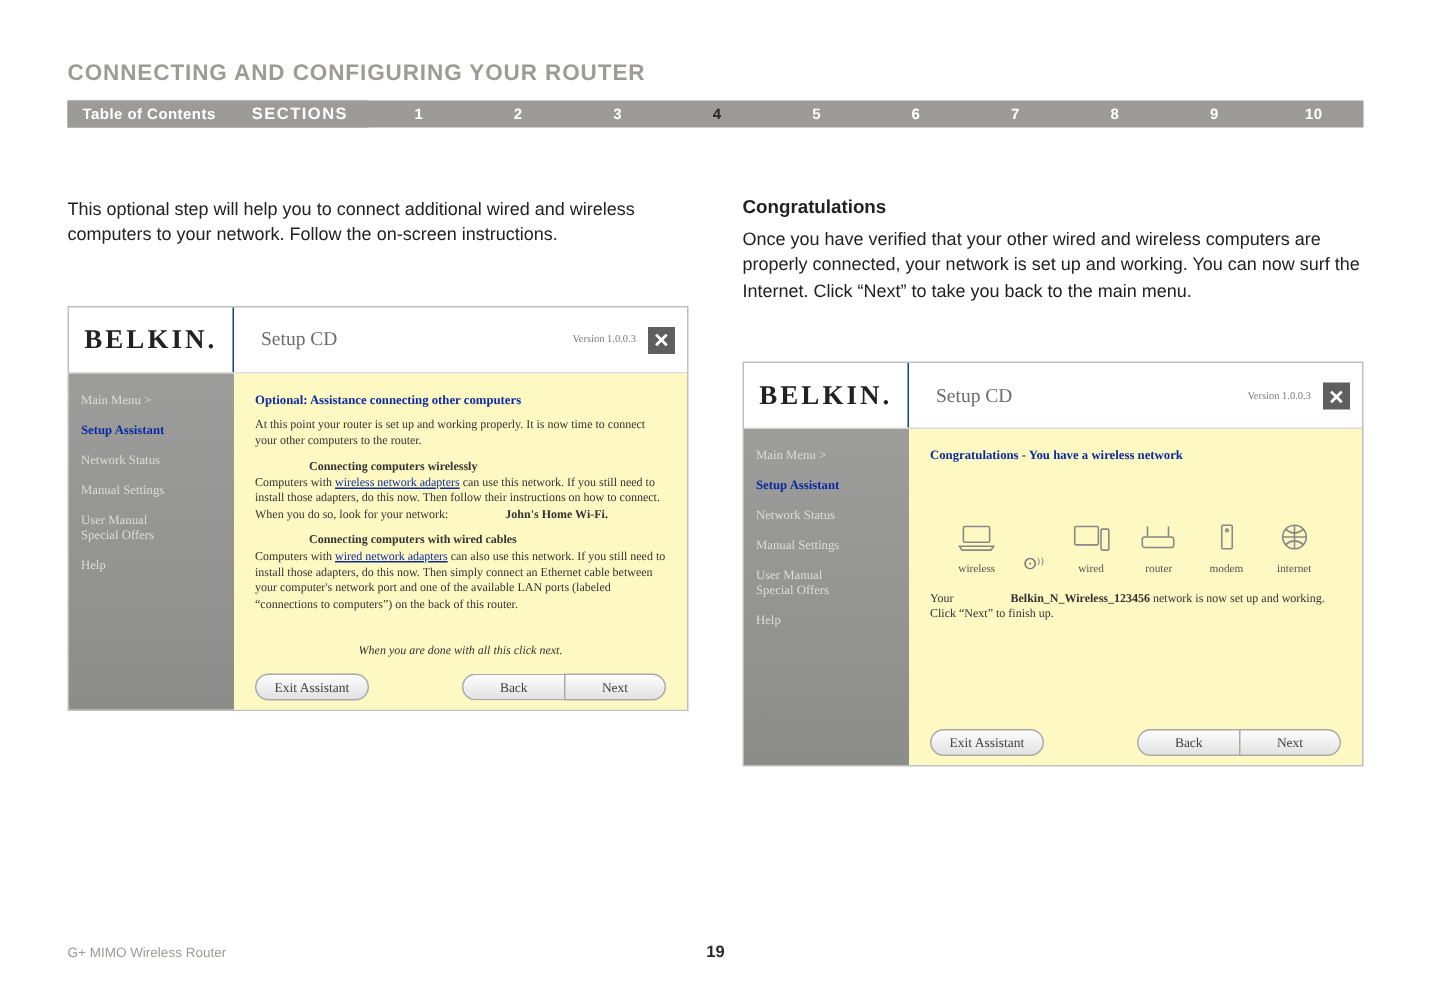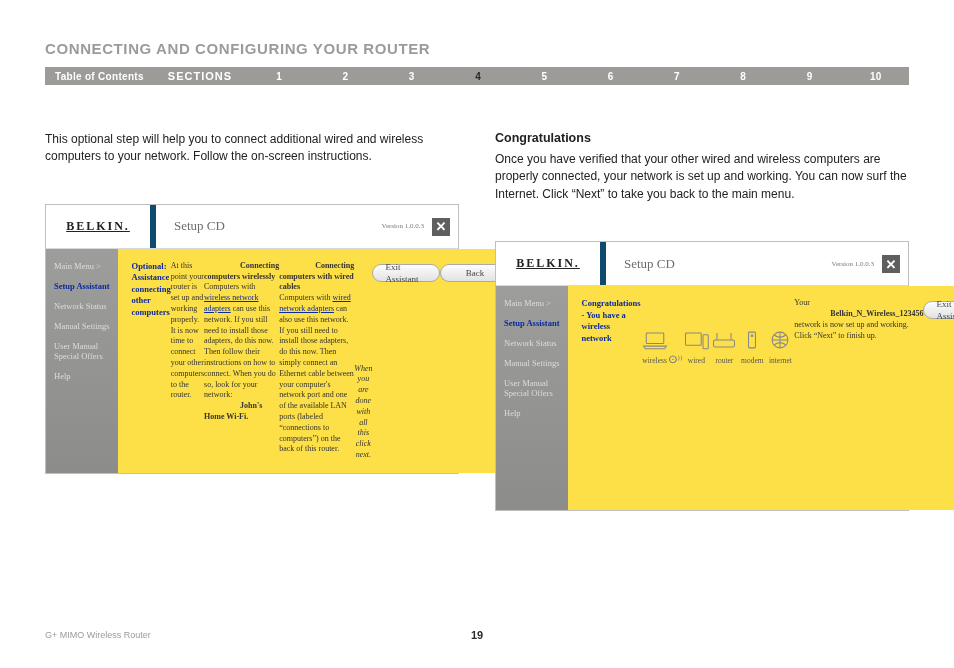--- a/index.html
+++ b/index.html
@@ -98,23 +98,22 @@
     display:flex;
     align-items:stretch;
     border-bottom:1px solid #d9d9d7;
   }
   .app-header .brand{
     width:110px;
     display:flex;align-items:center;justify-content:center;
     font-family:"Times New Roman",serif;
     font-weight:bold;
     letter-spacing:2px;
-    font-size:12px;
-    border-right:6px solid #0c4a6e;
-    text-decoration:underline;
+    font-size:18px;
+    border-right:1px solid #0c4a6e;
   }
   .app-header .setup{
     flex:1;
     display:flex;align-items:center;
     padding-left:18px;
     font-family:"Times New Roman",serif;
     color:#6d6d6d;
     font-size:13px;
   }
   .app-header .ver{
@@ -149,27 +148,27 @@
     padding:12px 8px;
     display:flex;
     flex-direction:column;
   }
   .sidebar .group{display:flex;flex-direction:column;gap:10px;}
   .sidebar .item{white-space:nowrap;}
   .sidebar .item.sel{color:#0b2aa0;font-weight:bold;}
 
   .content{
     flex:1;
-    background:#fde047;
+    background:#fef9c3;
     font-family:"Times New Roman",serif;
     font-size:8px;
     color:#333;
     padding:12px 14px 6px 14px;
     display:flex;
-    flex-direction:row;
+    flex-direction:column;
     line-height:1.35;
   }
   .content .ct-title{
     color:#0b2aa0;
     font-weight:bold;
     margin-bottom:6px;
     font-size:8.5px;
   }
   .content p{margin:0 0 6px 0;}
   .content .em{font-weight:bold;margin-left:36px;}

